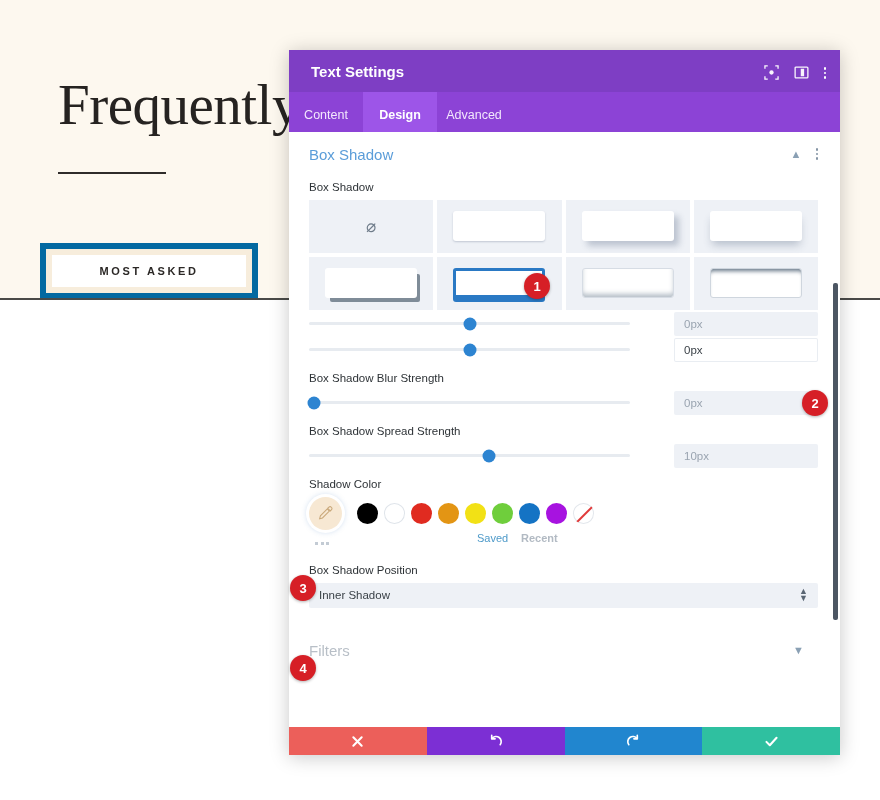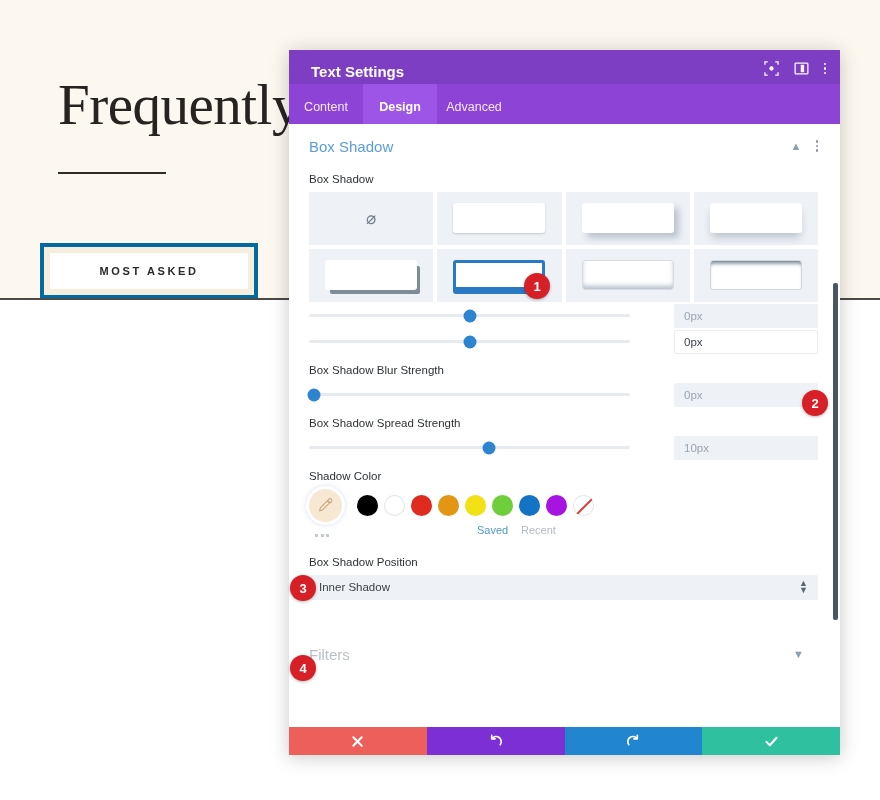--- a/index.html
+++ b/index.html
@@ -17,41 +17,41 @@
   .bg-rule{position:absolute;left:0;top:298px;width:880px;height:2px;background:#4a4a48;}
   .bg-heading{
     position:absolute;left:58px;top:72px;
     font-family:"Liberation Serif", serif;
     font-size:57px;line-height:1.15;color:#262321;white-space:nowrap;
     letter-spacing:-0.5px;
   }
   .bg-divider{position:absolute;left:58px;top:172px;width:108px;height:2px;background:#2f2c2a;}
   .bg-card{
     position:absolute;left:40px;top:243px;width:218px;height:56px;
-    background:#f7eddc;border:4px solid #0369a1;box-sizing:border-box;
+    background:#f7eddc;border:6px solid #0369a1;box-sizing:border-box;
     padding:6px;
   }
   .bg-card-inner{
     width:100%;height:100%;background:#ffffff;
     display:flex;align-items:center;justify-content:center;
   }
   .bg-card-text{
     font-size:11px;letter-spacing:2.6px;color:#2b2826;font-weight:bold;
     font-family:"Liberation Sans", sans-serif;
   }
 
   
   #settings-panel{
     position:absolute;left:289px;top:50px;width:551px;height:705px;
     background:#ffffff;box-shadow:0 2px 18px rgba(0,0,0,.22);
     display:flex;flex-direction:column;overflow:hidden;
   }
   .panel-header{
     background:#7d3cc0;background:#7e3ec4;
-    padding:12px 18px 2px 22px;position:relative;flex:0 0 auto;
+    padding:12px 18px 10px 22px;position:relative;flex:0 0 auto;
   }
   .panel-title{color:#fff;font-size:15px;font-weight:bold;line-height:1.3;}
   .panel-preset{color:#e4cdf5;font-size:11px;margin-top:2px;cursor:pointer;}
   .panel-preset .caret{font-size:8px;margin-left:2px;}
   .header-icons{position:absolute;right:14px;top:55%;transform:translateY(-50%);display:flex;gap:14px;align-items:center;}
   .hdr-icon{width:16px;height:16px;display:flex;align-items:center;justify-content:center;cursor:pointer;opacity:.95;}
   .hdr-icon svg{display:block;}
   .dots-v{display:flex;flex-direction:column;gap:2px;align-items:center;cursor:pointer;}
   .dots-v i{width:2.5px;height:2.5px;background:#fff;border-radius:50%;display:block;}
 
@@ -121,25 +121,25 @@
     width:33px;height:33px;border-radius:50%;background:#f7e8d3;
     box-shadow:0 0 0 3px #ffffff,0 0 5px 3px rgba(120,160,210,.30);
     display:flex;align-items:center;justify-content:center;margin-right:9px;
     cursor:pointer;flex:0 0 auto;
   }
   .eyedrop-wrap svg{display:block;}
   .color-meta{display:flex;align-items:center;padding:4px 22px 0 20px;position:relative;height:20px;}
   .dots-h{display:flex;gap:2.5px;margin-left:6px;}
   .dots-h i{width:3px;height:3px;background:#c3cbd4;display:block;}
   .saved-link{color:#4e9ac9;font-size:11px;cursor:pointer;position:absolute;left:188px;top:2px;}
-  .recent-link{color:#b2bac3;font-size:11px;cursor:pointer;position:absolute;left:232px;top:2px;}
+  .recent-link{color:#b2bac3;font-size:11px;cursor:pointer;position:absolute;left:232px;top:2px;font-weight:bold;}
 
   
   .select{
-    margin:4px 22px 12px 20px;height:25px;background:#eef1f6;border:none;border-radius:2px;
+    margin:4px 22px 0 20px;height:25px;background:#eef1f6;border:none;border-radius:2px;
     display:flex;align-items:center;padding:0 10px;font-size:11.5px;color:#3b4248;
     cursor:pointer;position:relative;
   }
   .select .arrows{margin-left:auto;color:#5a6673;font-size:9px;line-height:.8;text-align:center;}
 
   
   .badge{
     position:absolute;width:26px;height:26px;border-radius:50%;
     background:#d61f26;color:#fff;font-size:13px;font-weight:bold;
     display:flex;align-items:center;justify-content:center;

